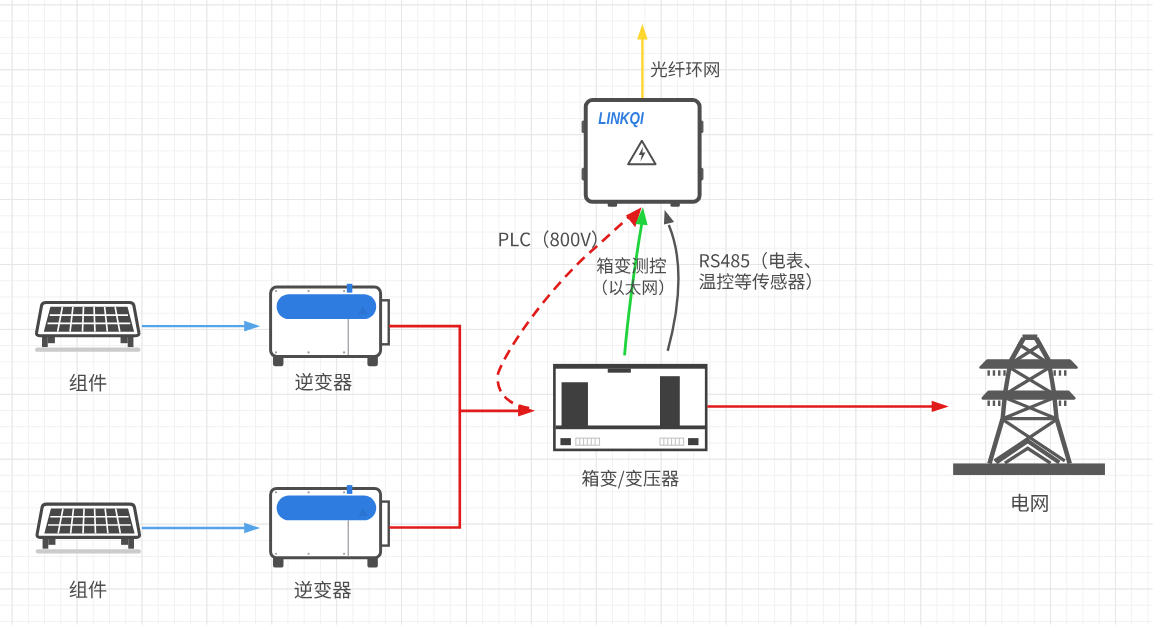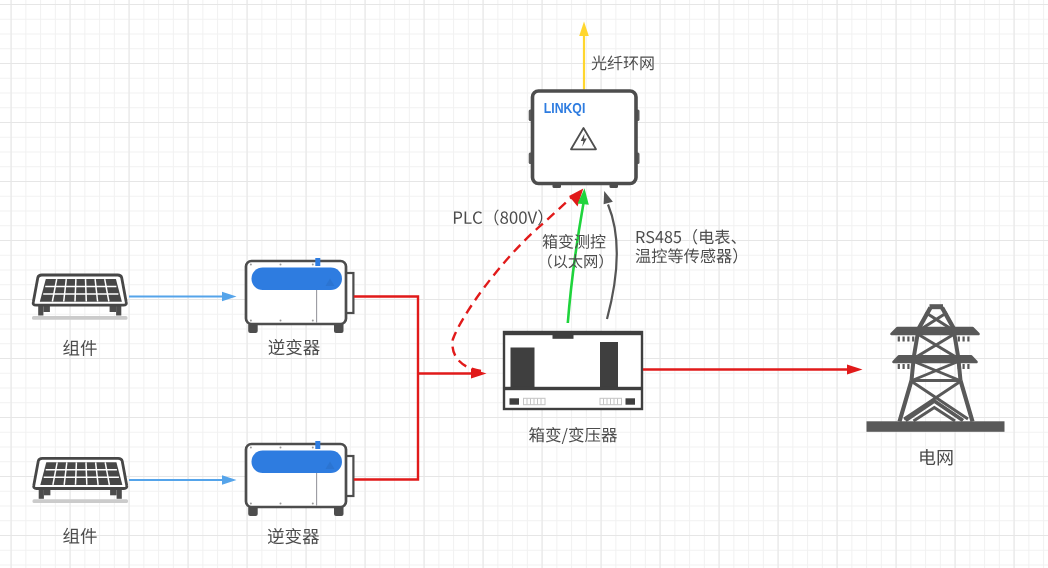--- a/index.html
+++ b/index.html
@@ -8,20 +8,21 @@
   position:relative; width:1048px; height:568px;
   background-color:#ffffff;
   background-image:
     linear-gradient(to right, #e6e6e6 1px, transparent 1px),
     linear-gradient(to bottom, #e6e6e6 1px, transparent 1px),
     linear-gradient(to right, #f1f1f1 1px, transparent 1px),
     linear-gradient(to bottom, #f1f1f1 1px, transparent 1px);
   background-size: 59px 59px, 59px 59px, 14.75px 14.75px, 14.75px 14.75px;
   background-position: 10.6px 4px, 10.6px 4px, 10.6px 4px, 10.6px 4px;
   font-family:"Liberation Sans", sans-serif;
+  font-style:italic;
 }
 svg { position:absolute; left:0; top:0; }
 </style>
 </head>
 <body>
 <div id="canvas">
 <svg width="1048" height="568" viewBox="0 0 1048 568">
 <line x1="584" y1="89.5" x2="584" y2="33" stroke="#ffd62e" stroke-width="2.2"></line>
 <path d="M 584 21.5 L 588.8 36 L 579.2 36 Z" fill="#ffd62e"></path>
 <g>

